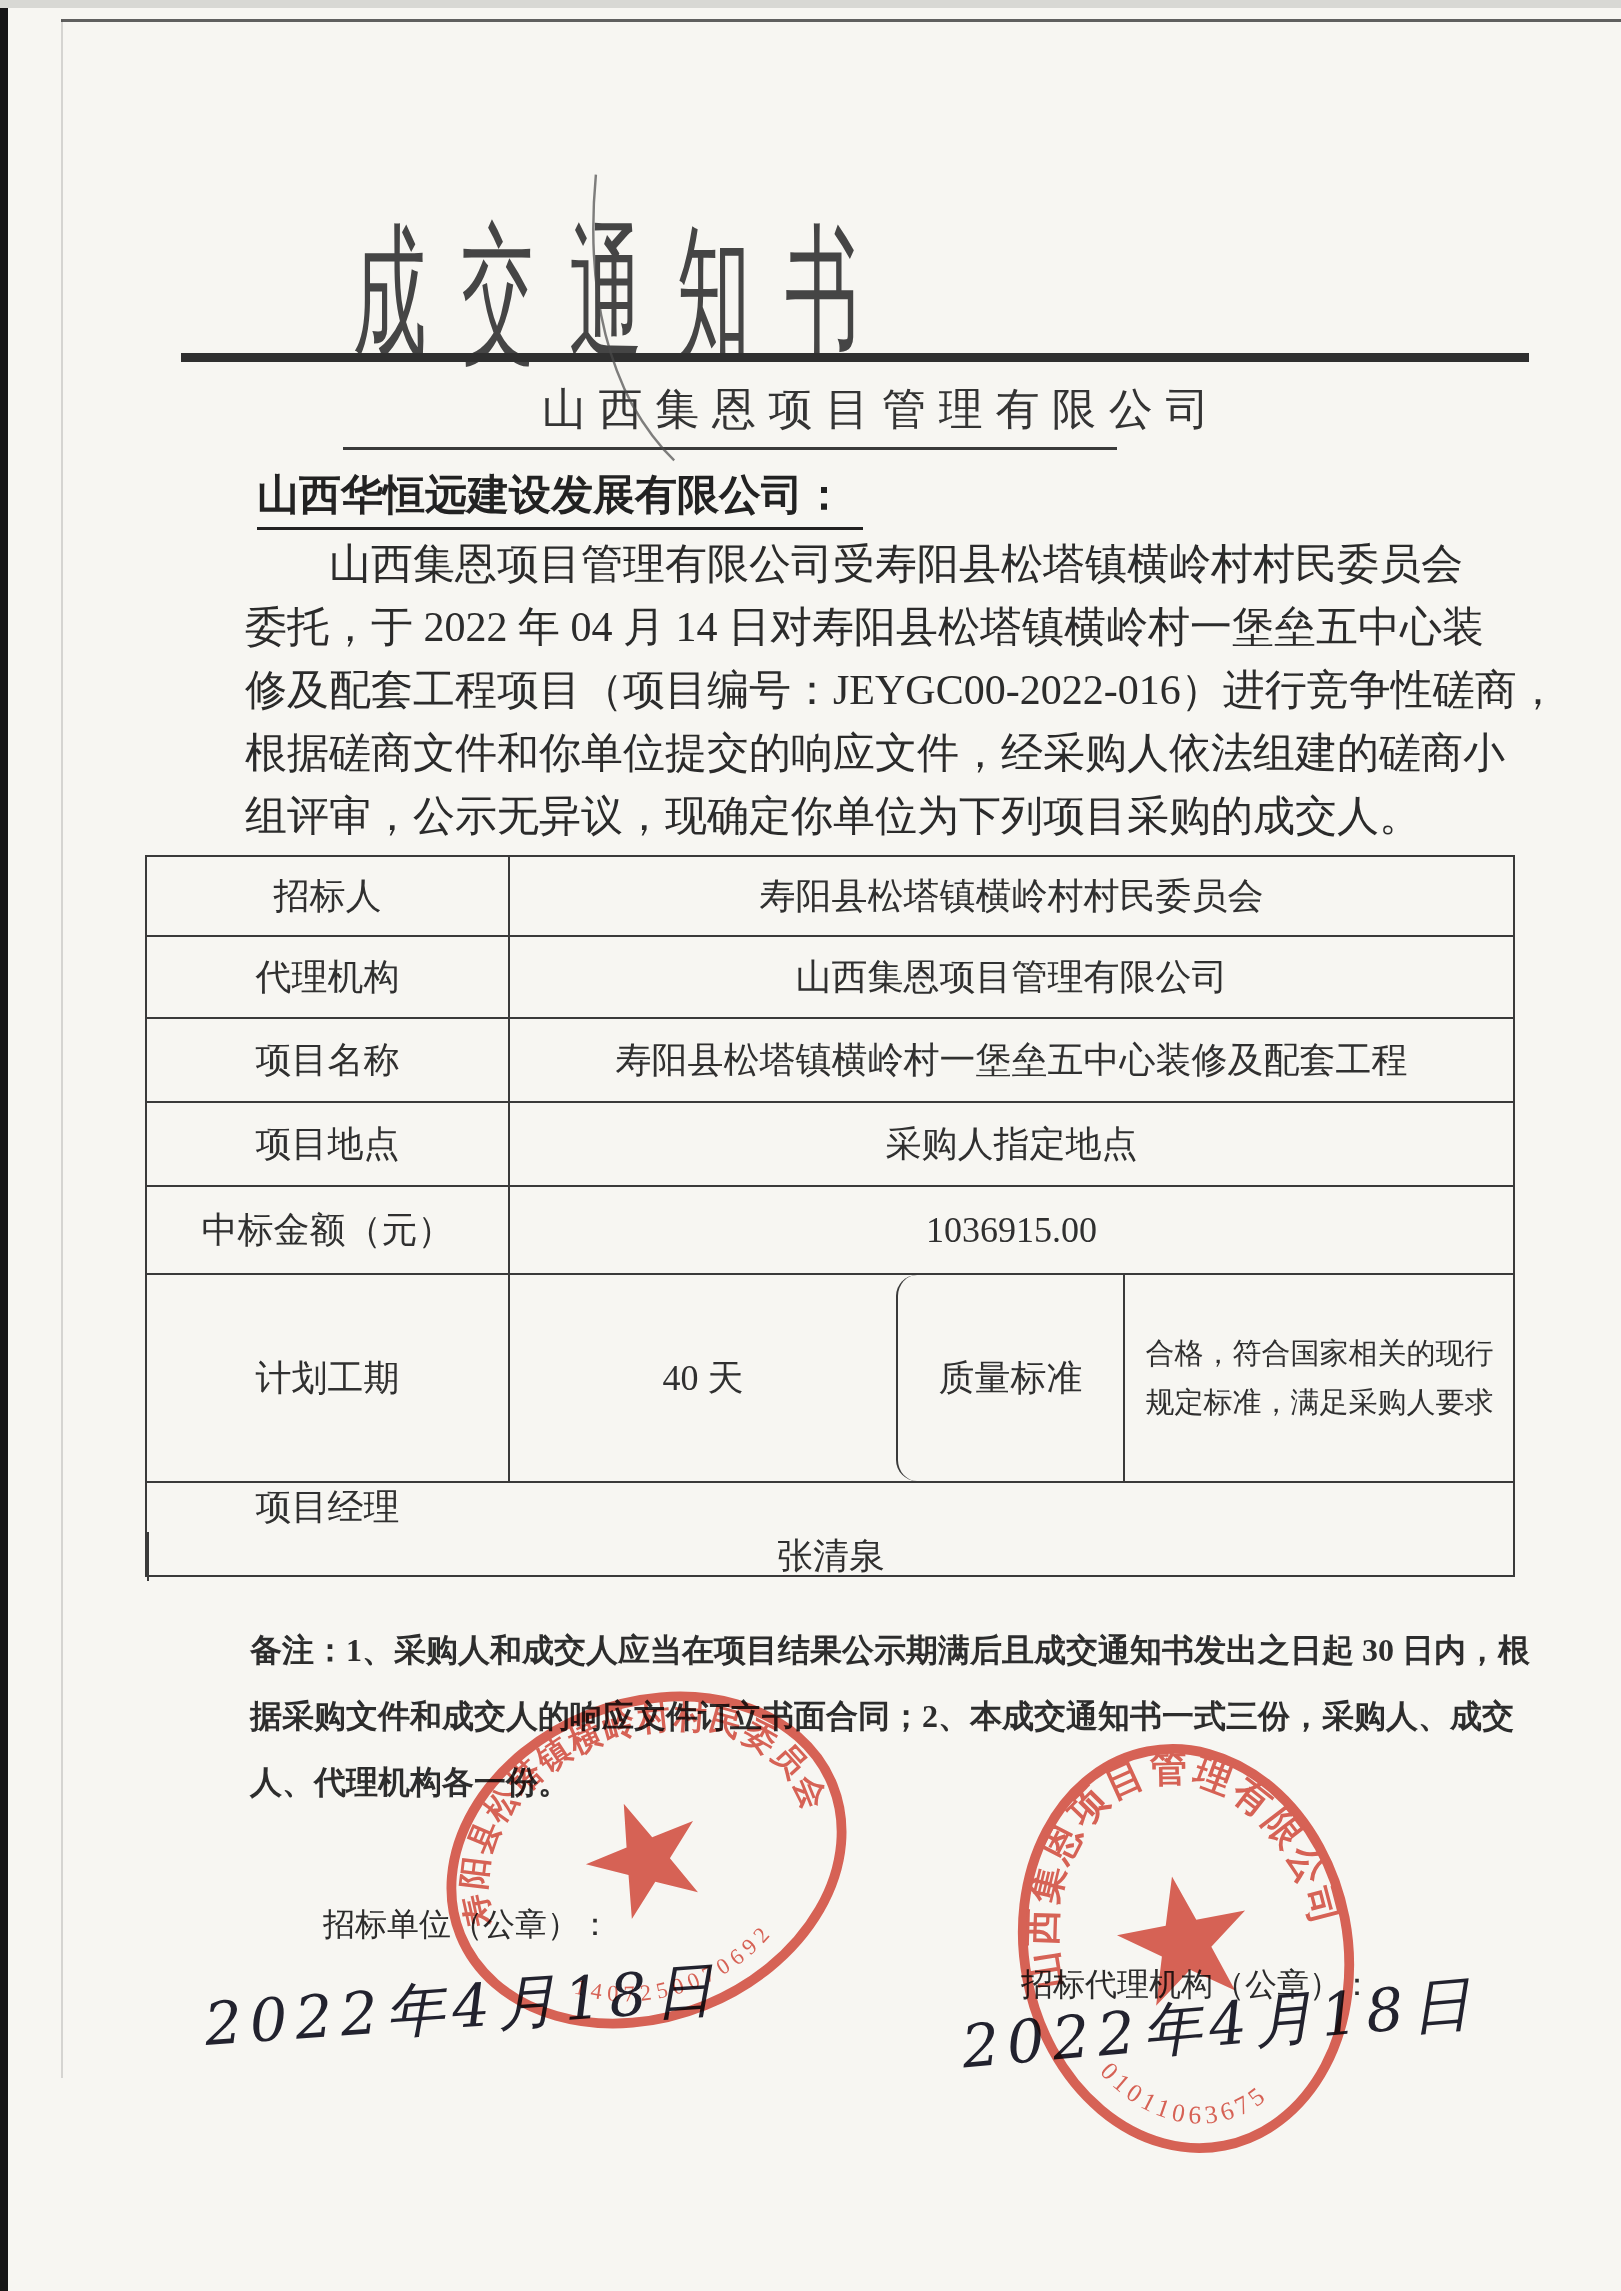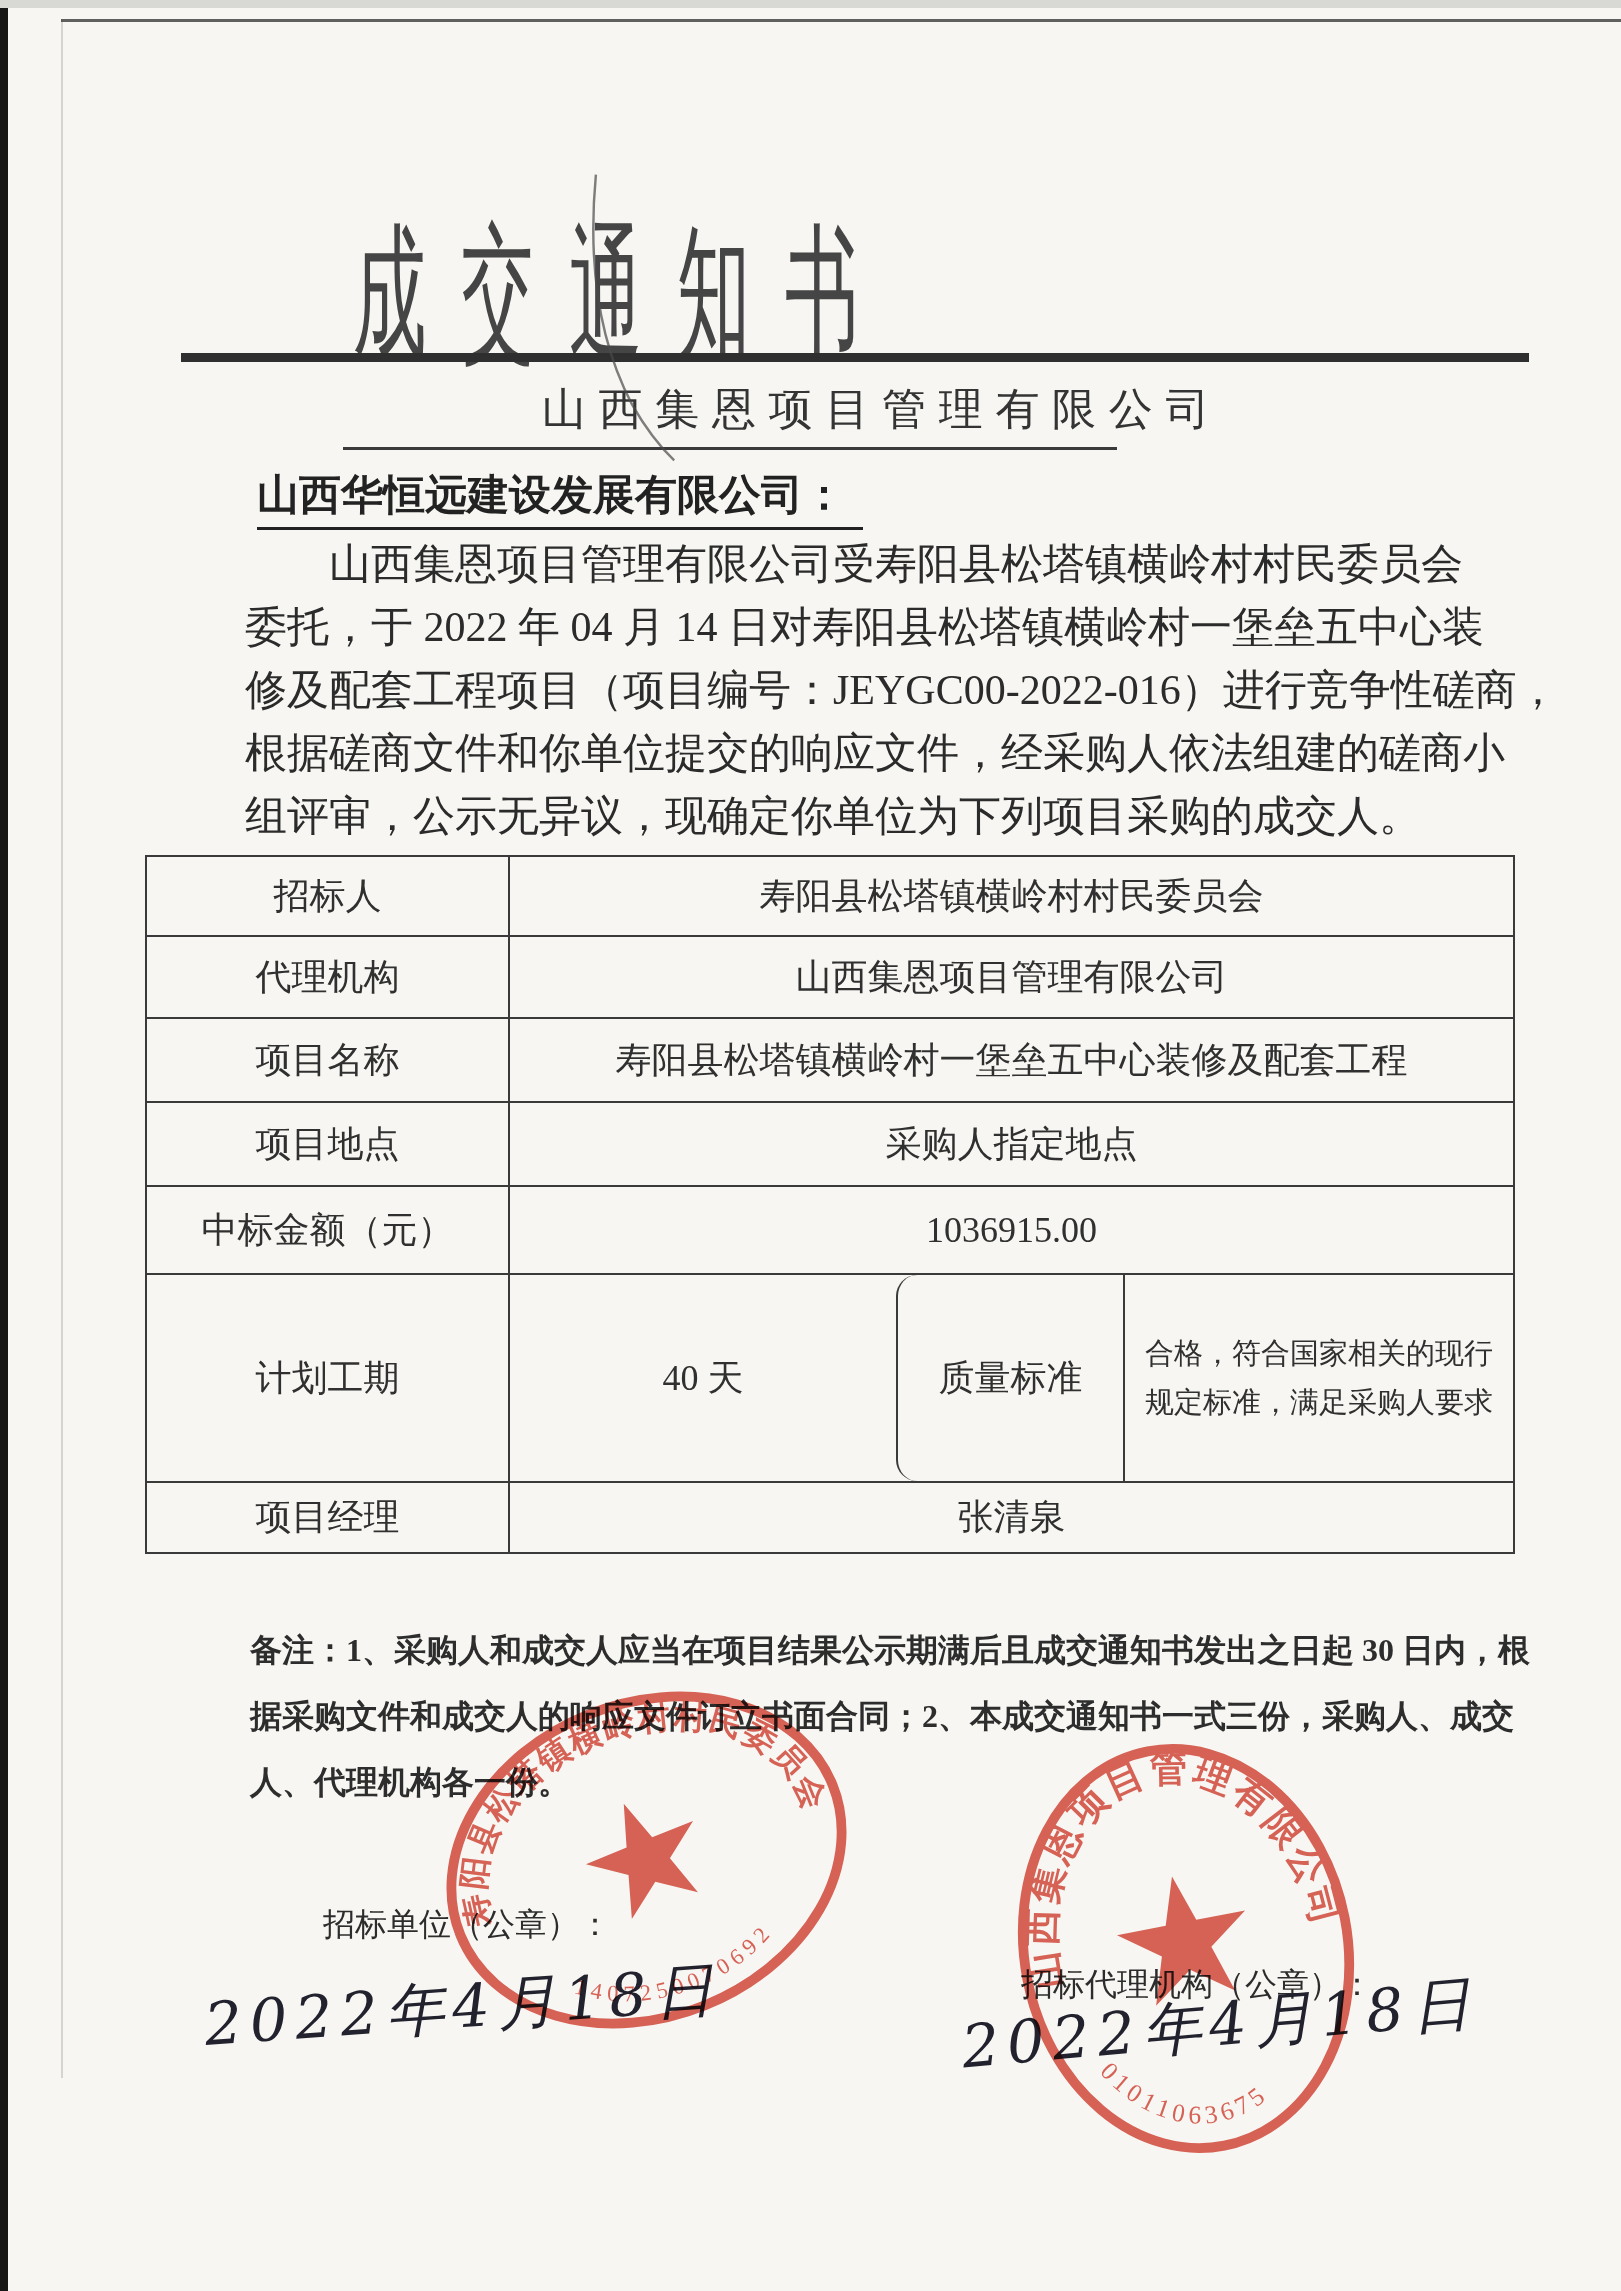--- a/index.html
+++ b/index.html
@@ -35,28 +35,28 @@
   .body-text{position:absolute;left:245px;top:525px;width:1264px;font-size:42px;color:#2b2b2b;}
   .body-text .bline{height:63px;line-height:63px;white-space:nowrap;}
   .body-text .bline.indent{text-indent:84px;}
 
   .doc-table{
     position:absolute;left:145px;top:847px;width:1370px;
     border:2.9px solid #3a3a3a;box-sizing:border-box;font-size:36px;color:#303030;
   }
   .trow{display:flex;box-sizing:border-box;}
   .trow + .trow{border-top:2.9px solid #3a3a3a;}
-  .cell{display:flex;align-items:center;justify-content:center;box-sizing:border-box;text-align:center;}
+  .cell{display:flex;align-items:center;justify-content:center;box-sizing:border-box;text-align:right;}
   .cell + .cell{border-left:2.9px solid #3a3a3a;}
   .cell.lab{width:361px;flex:0 0 auto;}
   .cell.val{flex:1 1 auto;}
   .cell.w2{width:388px;flex:0 0 auto;}
   .cell.w3{width:227px;flex:0 0 auto;border-radius:21px;}
   .cell.quality{font-size:29px;line-height:49px;padding:0 19.6px;}
-  .h80{height:78px;}.h84{height:82px;}.h86{height:84px;}.h90{height:88px;}.h212{height:208px;}.h96{height:71px;}
+  .h80{height:78px;}.h84{height:82px;}.h86{height:84px;}.h90{height:88px;}.h212{height:208px;}.h96{height:94px;flex-direction:column;}
 
   .notes{position:absolute;left:250px;top:1609px;width:1304px;font-size:32px;color:#2d2d2d;font-weight:bold;}
   .notes .nline{height:66px;line-height:66px;white-space:nowrap;}
 
   .sig-label{position:absolute;font-size:32px;color:#2c2c2c;white-space:nowrap;}
   .sig-left-label{left:323px;top:1895px;}
   .sig-right-label{left:1021px;top:1955px;}
   .sig-date{
     position:absolute;font-size:59px;font-style:italic;color:#22222e;
     letter-spacing:7.8px;white-space:nowrap;font-family:"DejaVu Serif",serif;

